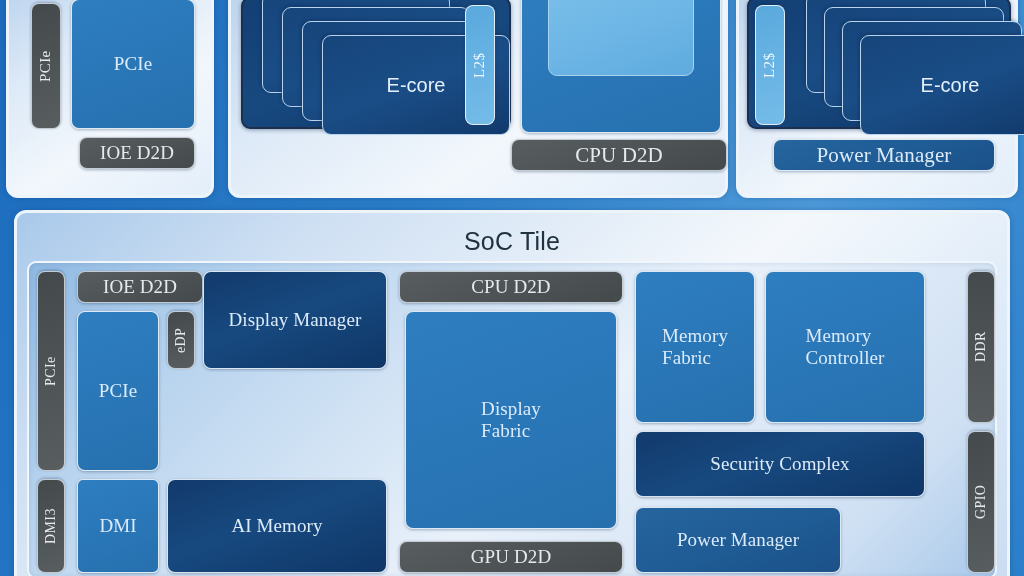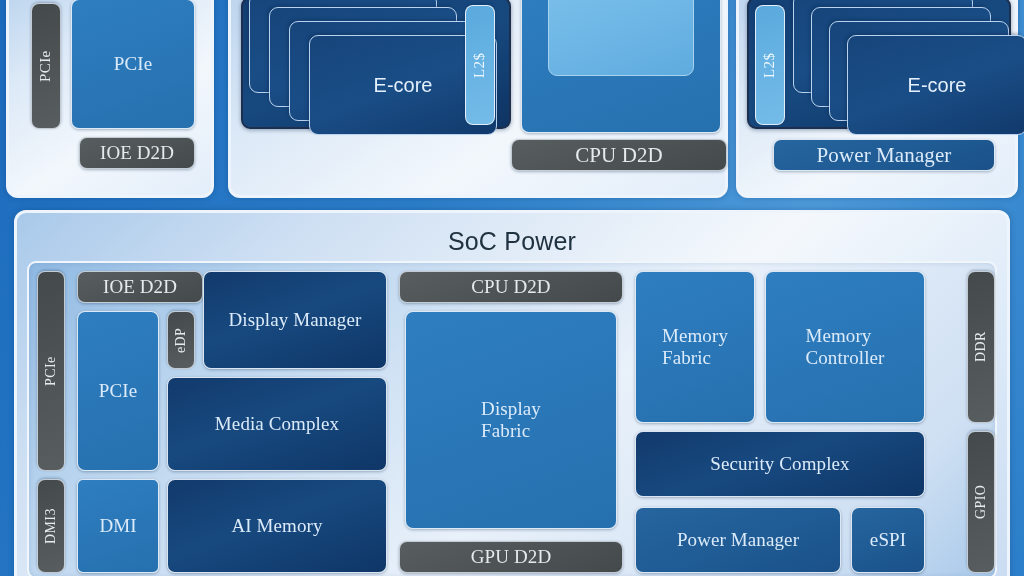--- a/index.html
+++ b/index.html
@@ -86,20 +86,21 @@
              background: linear-gradient(160deg, #133f74 0%, #17497f 50%, #0e3464 100%);
              border: 2px solid #1c2f4f;
              box-shadow: 0 1px 4px rgba(8,35,70,0.40); }
   .card {
     position: absolute; border-radius: 9px;
     border: 1.5px solid #b9d3ef;
     background: linear-gradient(160deg, #16457b 0%, #1a4d86 50%, #113a6c 100%);
     display: flex; align-items: center; justify-content: center;
     color: #e4f0fb; font-size: 20px;
     box-shadow: -2px -2px 3px rgba(8,35,70,0.25);
+    margin-left: 13px;
   }
 
   
   #gpu-outer { }
   #gpu-inner { position: absolute; left: 26px; top: -6px; right: 26px; bottom: 56px;
                border-radius: 9px; border: 1.5px solid #a8d3ef;
                background: linear-gradient(160deg, #7cc0ea 0%, #6cb5e5 55%, #5fabdf 100%); }
 </style>
 </head>
 <body>
@@ -134,36 +135,35 @@
       <div class="blk light vert" style="left:6px; top:6px; width:30px; height:120px; z-index:5;">L2$</div>
       <div class="card" style="left:44px;  top:-6px; width:180px; height:100px;"></div>
       <div class="card" style="left:62px;  top:8px;  width:180px; height:100px;"></div>
       <div class="card" style="left:80px;  top:22px; width:180px; height:100px;"></div>
       <div class="card" style="left:98px;  top:36px; width:180px; height:100px;">E-core</div>
     </div>
     <div class="blk pm lg" style="left:34px; top:150px; width:222px; height:32px;">Power Manager</div>
   </div>
 
   <div class="tile" id="soc-tile">
-    <div id="soc-title">SoC Power</div>
+    <div id="soc-title">SoC Tile</div>
 
     <div id="soc-inner">
 
       <div class="blk grey vert xs" style="left:8px; top:8px; width:28px; height:200px;">PCIe</div>
       <div class="blk grey vert xs" style="left:8px; top:216px; width:28px; height:94px;">DMI3</div>
 
       <div class="blk grey sm" style="left:48px; top:8px; width:126px; height:32px;">IOE D2D</div>
 
       <div class="blk med sm" style="left:48px; top:48px; width:82px; height:160px;">PCIe</div>
       <div class="blk med sm" style="left:48px; top:216px; width:82px; height:94px;border-radius:6px;">DMI</div>
 
       <div class="blk grey vert xs" style="left:138px; top:48px; width:28px; height:58px;">eDP</div>
 
       <div class="blk navy" style="left:174px; top:8px; width:184px; height:98px;">Display Manager</div>
-      <div class="blk navy" style="left:138px; top:114px; width:220px; height:94px;">Media Complex</div>
       <div class="blk navy" style="left:138px; top:216px; width:220px; height:94px;">AI Memory</div>
 
       <div class="blk grey sm" style="left:370px; top:8px; width:224px; height:32px;">CPU D2D</div>
       <div class="blk med" style="left:376px; top:48px; width:212px; height:218px;">
         <div>
           <div>Display</div>
           <div>Fabric</div>
         </div>
       </div>
       <div class="blk grey sm" style="left:370px; top:278px; width:224px; height:32px;">GPU D2D</div>
@@ -176,21 +176,20 @@
       </div>
       <div class="blk med sm" style="left:736px; top:8px; width:160px; height:152px;">
         <div>
           <div>Memory</div>
           <div>Controller</div>
         </div>
       </div>
 
       <div class="blk navy" style="left:606px; top:168px; width:290px; height:66px;">Security Complex</div>
       <div class="blk pm sm" style="left:606px; top:244px; width:206px; height:66px;">Power Manager</div>
-      <div class="blk pm sm" style="left:822px; top:244px; width:74px; height:66px;">eSPI</div>
 
       <div class="blk grey vert xs" style="left:938px; top:8px; width:28px; height:152px;">DDR</div>
       <div class="blk grey vert xs" style="left:938px; top:168px; width:28px; height:142px;">GPIO</div>
 
     </div>
   </div>
 
 </div>
 
 </body></html>

